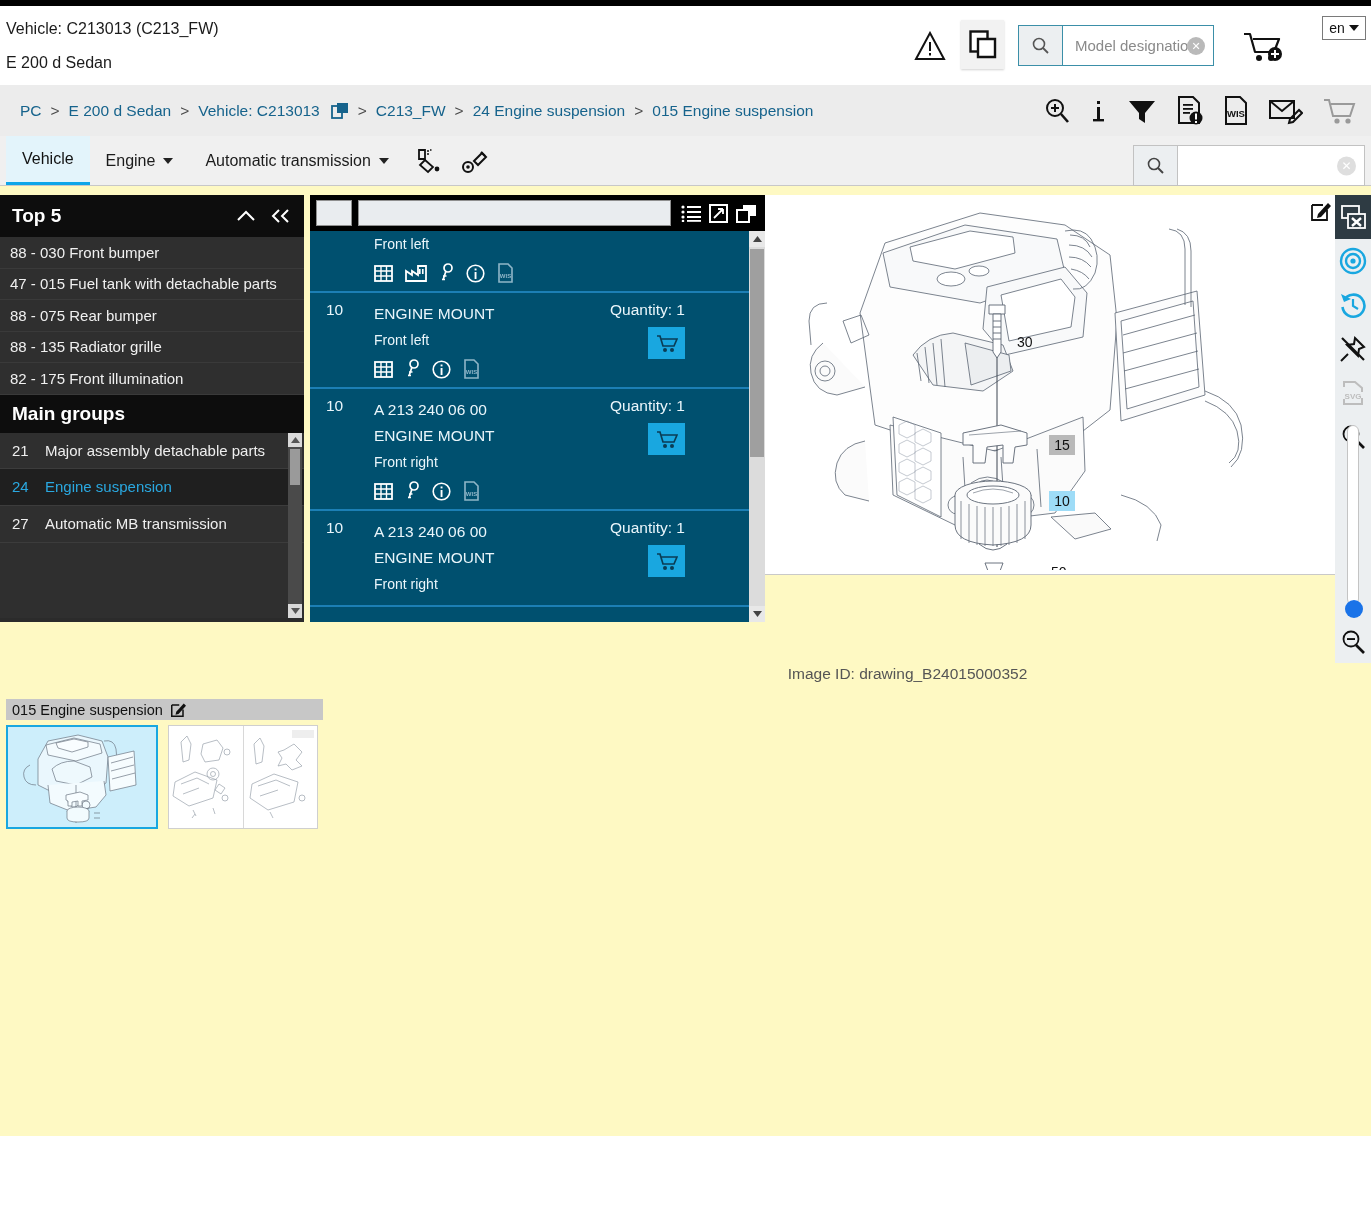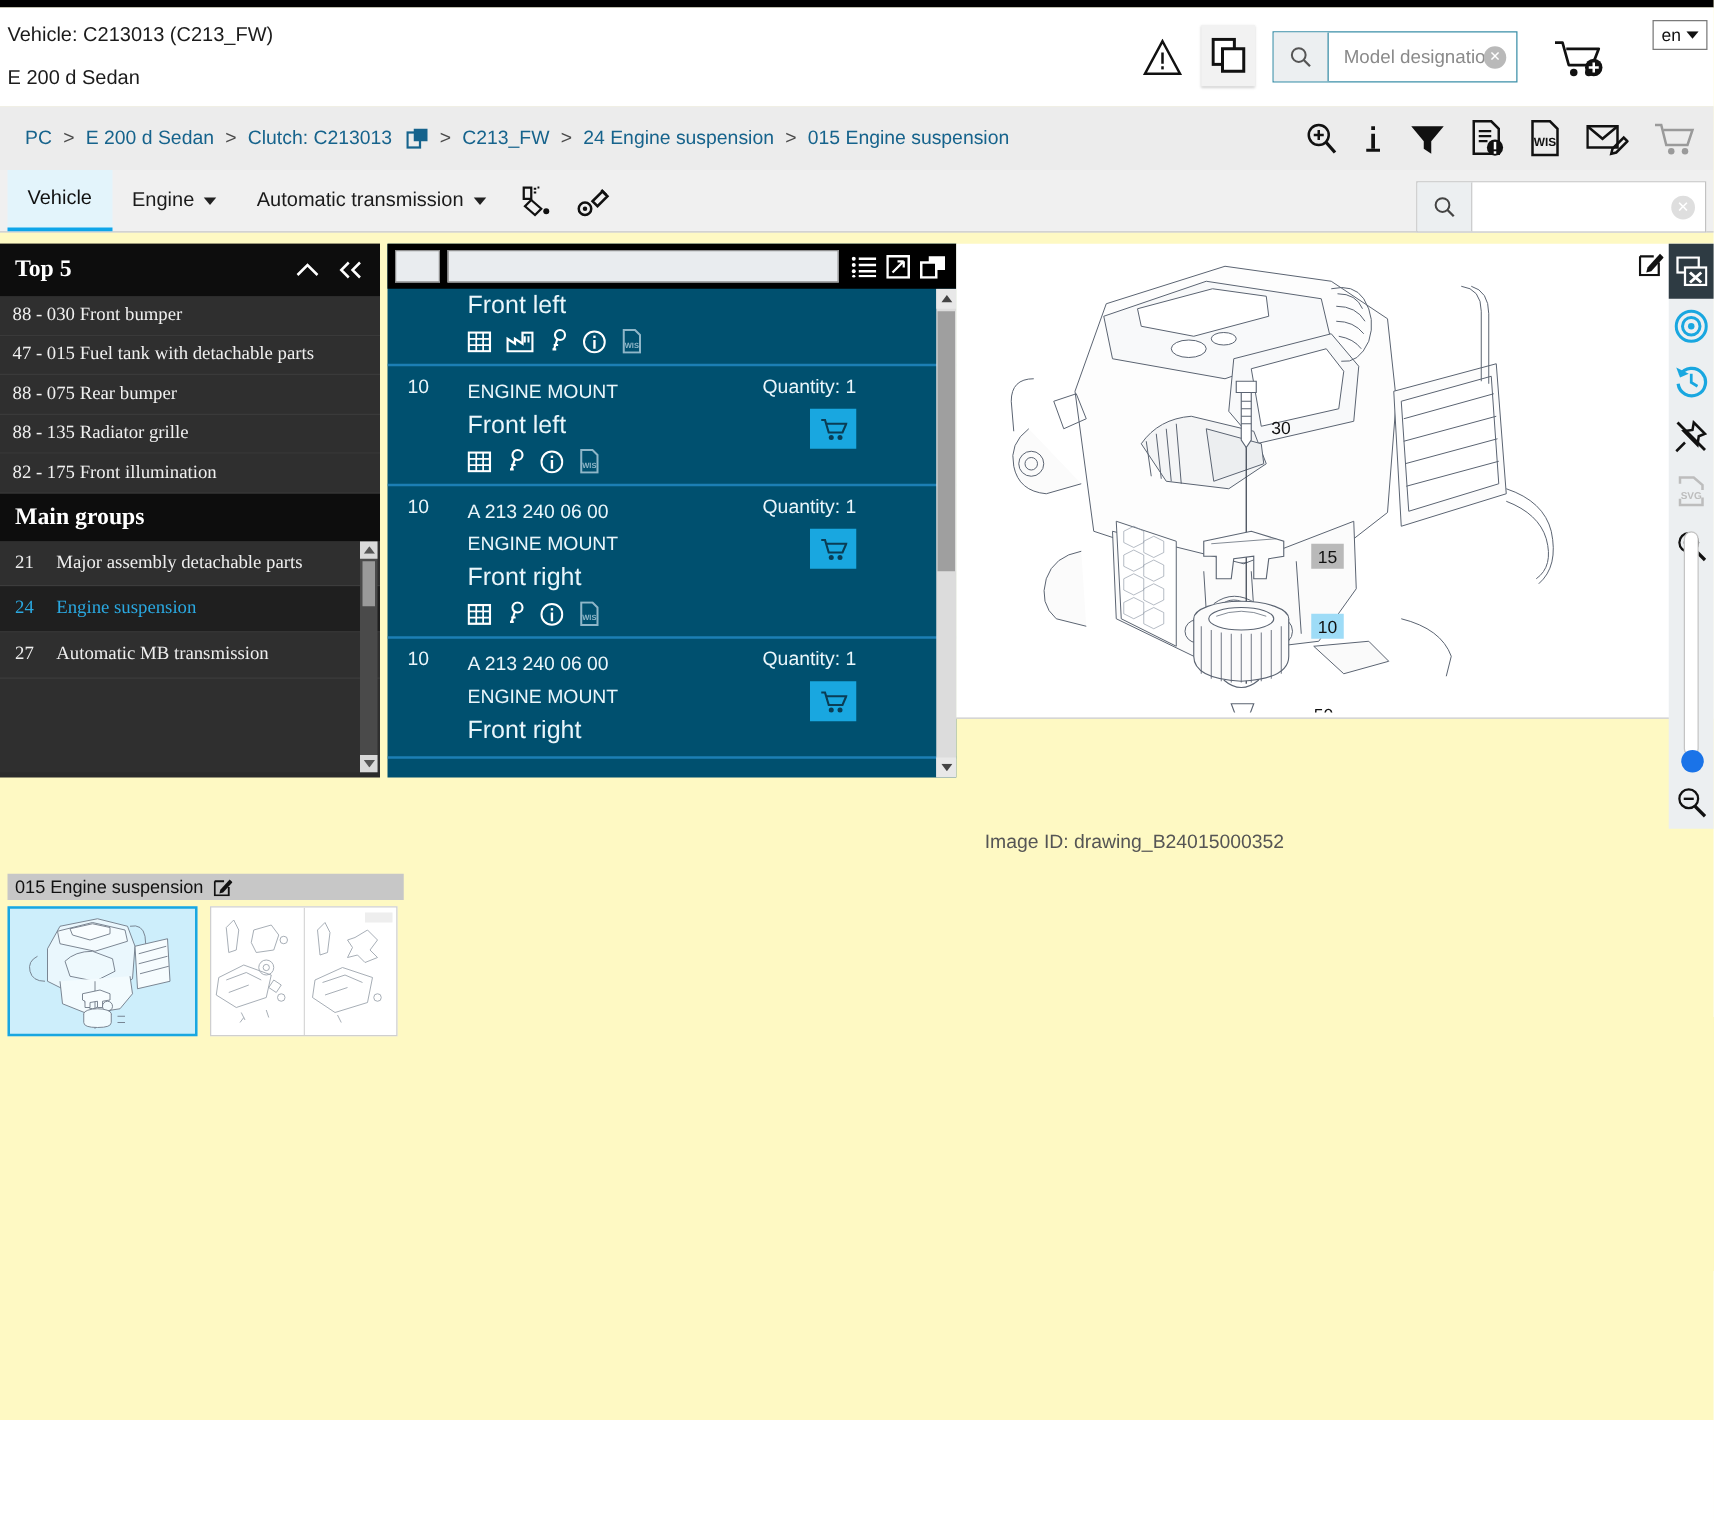--- a/index.html
+++ b/index.html
@@ -70,21 +70,21 @@
   .tab-search { position: absolute; left: 1133px; top: 145px; width: 232px; height: 41px;
                 border: 1px solid #c2c2c2; background: #fff; display: flex; }
   .ts-btn { width: 44px; height: 39px; background: #eceff1; border-right: 1px solid #c2c2c2;
             display: flex; align-items: center; justify-content: center; cursor: pointer; }
   .ts-input { flex: 1; position: relative; background: #fff; }
   .ts-clear { position: absolute; right: 8px; top: 50%; transform: translateY(-50%);
               width: 19px; height: 19px; border-radius: 50%; background: #dedede; color: #fff;
               font-size: 12px; line-height: 19px; text-align: center; cursor: pointer; }
 
   
-  .sidebar { position: absolute; left: 0; top: 195px; width: 304px; height: 427px; background: #2b2b2b; font-family: Liberation Serif, serif; }
+  .sidebar { position: absolute; left: 0; top: 195px; width: 304px; height: 427px; background: #2b2b2b; }
   .side-head { height: 42px; background: #0d0d0d; display: flex; align-items: center;
                padding: 0 12px; color: #fff; }
   .side-head .t { font-size: 19px; font-weight: bold; flex: 1; }
   .side-head .ic { margin-left: 14px; cursor: pointer; color: #fff; }
   .side-item { height: 31.5px; display: flex; align-items: center; padding: 0 10px;
                color: #f0f0f0; font-size: 15px; border-bottom: 1px solid #3a3a3a;
                background: #2f2f2f; cursor: pointer; }
   .mg-head { height: 38px; background: #0d0d0d; display: flex; align-items: center;
              padding: 0 12px; color: #fff; font-size: 19px; font-weight: bold; }
   .mg-list { position: relative; height: 185px; overflow: hidden; background: #2f2f2f; }
@@ -118,21 +118,21 @@
   .p-scroll .thumb { position: absolute; left: 1px; top: 18px; width: 14px; height: 208px;
                      background: #9f9f9f; cursor: pointer; }
 
   .prow { position: relative; padding: 8px 0 8px 16px; border-bottom: 2px solid #1c7fb5;
           color: #eaf6fb; cursor: pointer; }
   .prow.partial { padding-top: 0; }
   .prow .pos { position: absolute; left: 16px; top: 8px; font-size: 15.5px; }
   .prow .body { margin-left: 48px; }
   .prow .pno { font-size: 15.5px; line-height: 26px; }
   .prow .pname { font-size: 15.5px; line-height: 26px; }
-  .prow .pdesc { font-size: 20px; line-height: 26px; }
+  .prow .pdesc { font-size: 14px; line-height: 26px; }
   .prow .picons { display: flex; gap: 12px; margin-top: 6px; align-items: center; }
   .prow .picons .pi { cursor: pointer; display: flex; }
   .qty { position: absolute; right: 80px; top: 8px; font-size: 15.5px; white-space: nowrap; }
   .cartbtn { position: absolute; right: 80px; top: 34px; width: 37px; height: 32px; background: #19a7e0;
              display: flex; align-items: center; justify-content: center; cursor: pointer; }
 
   
   .viewer { position: absolute; left: 765px; top: 195px; width: 606px; height: 380px; background: #fff; }
   .viewer-img { position: absolute; left: 0; top: 0; width: 570px; height: 375px; }
   .view-edit { position: absolute; right: 40px; top: 6px; cursor: pointer; }
@@ -222,21 +222,21 @@
       </span>
     </div>
   </div>
 
   <div class="crumbbar">
     <div class="crumbs">
       <a>PC</a>
       <span class="sep">&gt;</span>
       <a>E 200 d Sedan</a>
       <span class="sep">&gt;</span>
-      <a>Clutch: C213013</a>
+      <a>Vehicle: C213013</a>
       <span class="crumb-copy">
         <svg width="18" height="18" viewBox="0 0 18 18">
           <rect x="1" y="4" width="10" height="12" fill="none" stroke="#16638c" stroke-width="1.8"></rect>
           <rect x="6" y="1" width="11" height="10" fill="#16638c"></rect>
         </svg>
       </span>
       <span class="sep">&gt;</span>
       <a>C213_FW</a>
       <span class="sep">&gt;</span>
       <a>24 Engine suspension</a>

